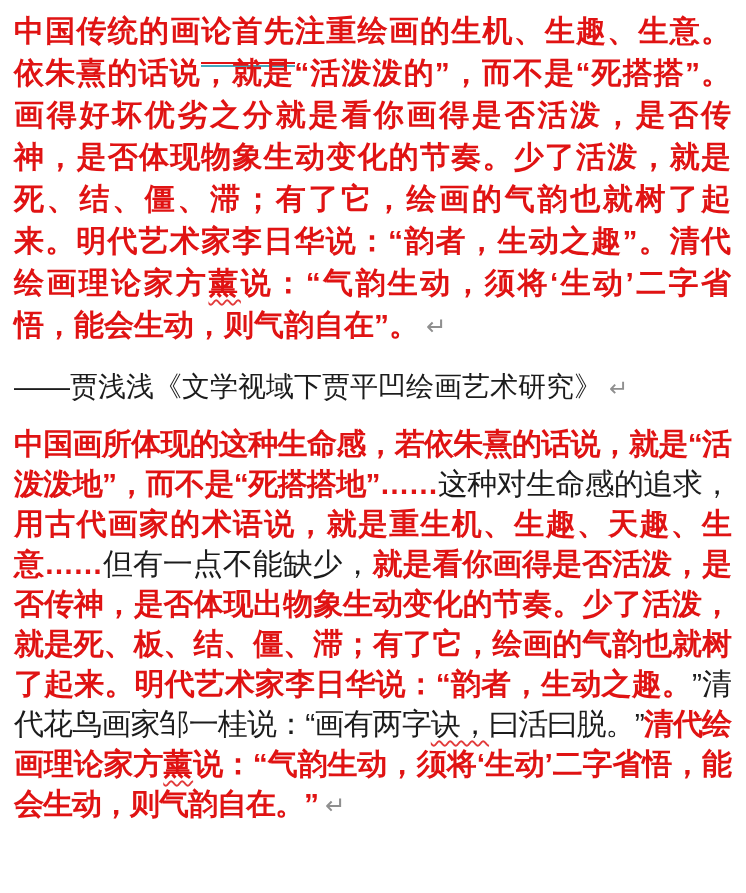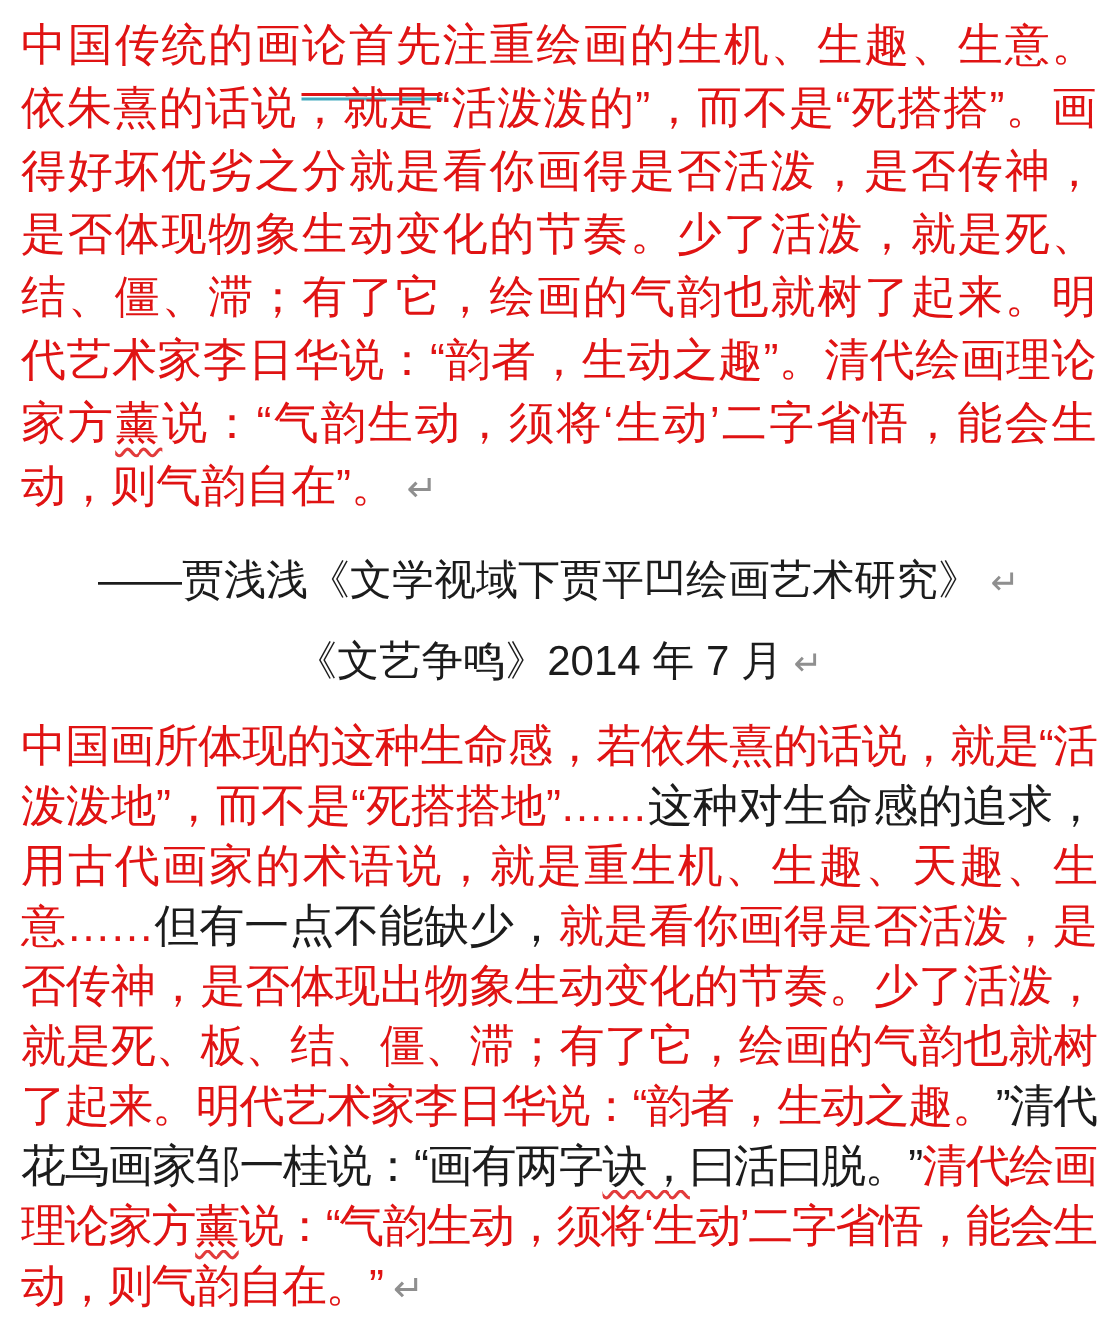--- a/index.html
+++ b/index.html
@@ -23,25 +23,25 @@
   .para{margin:0 0 20px 0;}
   .body{
     font-size:30px;
     text-align:justify;
   }
   .p1{line-height:42px;margin-bottom:22px;}
   .p2{line-height:40px;letter-spacing:-1px;margin-bottom:32px;}
   .cite{
     font-size:28px;
     line-height:34px;
-    text-align:center;
+    text-align:left;
     margin-bottom:19px;
   }
   .seg{white-space:pre-wrap;}
-  .seg-red{color:var(--red);font-weight:400;}
+  .seg-red{color:var(--red);font-weight:700;}
   .seg-black{color:var(--black);font-weight:400;}
   .seg-gray{color:var(--gray);font-weight:400;}
   .mark{font-size:0.82em;margin-left:7px;letter-spacing:0;}
   .u-teal{
     background-image:linear-gradient(var(--red),var(--red)),linear-gradient(var(--teal),var(--teal));
     background-repeat:no-repeat;
     background-size:100% 2px,100% 2px;
     background-position:0 calc(100% - 3px),0 100%;
     padding-bottom:20px;
   }
@@ -51,16 +51,15 @@
     text-decoration-thickness:1.5px;
     text-underline-offset:6px;
   }
 </style>
 </head>
 <body>
 
 <div class="page">
   <div class="para body p1"><span class="seg seg-red">中国传统的画</span><span class="seg seg-red u-teal">论首先</span><span class="seg seg-red">注重绘画的生机、生趣、生意。依朱熹的话说，就是“活泼泼的”，而不是“死搭搭”。画得好坏优劣之分就是看你画得是否活泼，是否传神，是否体现物象生动变化的节奏。少了活泼，就是死、结、僵、滞；有了它，绘画的气韵也就树了起来。明代艺术家李日华说：“韵者，生动之趣”。清代绘画理论家方</span><span class="seg seg-red u-squiggle">薰</span><span class="seg seg-red">说：“气韵生动，须将‘生动’二字省悟，能会生动，则气韵自在”。</span><span class="seg seg-gray mark">↵</span></div>
   <div class="para cite"><span class="seg seg-black">——贾浅浅《文学视域下贾平凹绘画艺术研究》</span><span class="seg seg-gray mark">↵</span></div>
-  <div class="para cite"><span class="seg seg-black">《文艺争鸣》2014 年 7 月</span><span class="seg seg-gray mark">↵</span></div>
   <div class="para body p2"><span class="seg seg-red">中国画所体现的这种生命感，若依朱熹的话说，就是“活泼泼地”，而不是“死搭搭地”……</span><span class="seg seg-black">这种对生命感的追求，</span><span class="seg seg-red">用古代画家的术语说，就是重生机、生趣、天趣、生意……</span><span class="seg seg-black">但有一点不能缺少，</span><span class="seg seg-red">就是看你画得是否活泼，是否传神，是否体现出物象生动变化的节奏。少了活泼，就是死、板、结、僵、滞；有了它，绘画的气韵也就树了起来。明代艺术家李日华说：“韵者，生动之趣。</span><span class="seg seg-black">”清代花鸟画家邹一桂说：“画有两字</span><span class="seg seg-black u-squiggle">诀，</span><span class="seg seg-black">曰活曰脱。”</span><span class="seg seg-red">清代绘画理论家方</span><span class="seg seg-red u-squiggle">薰</span><span class="seg seg-red">说：“气韵生动，须将‘生动’二字省悟，能会生动，则气韵自在。”</span><span class="seg seg-gray mark">↵</span></div>
 
 </div>
 
 </body></html>

